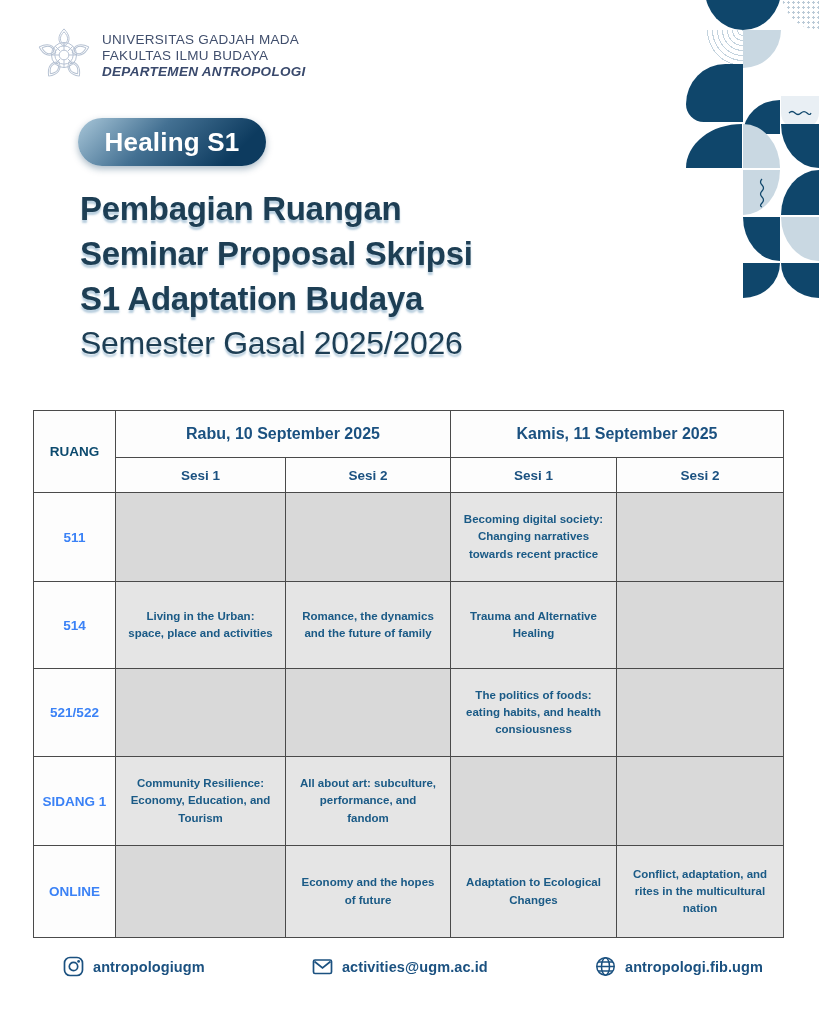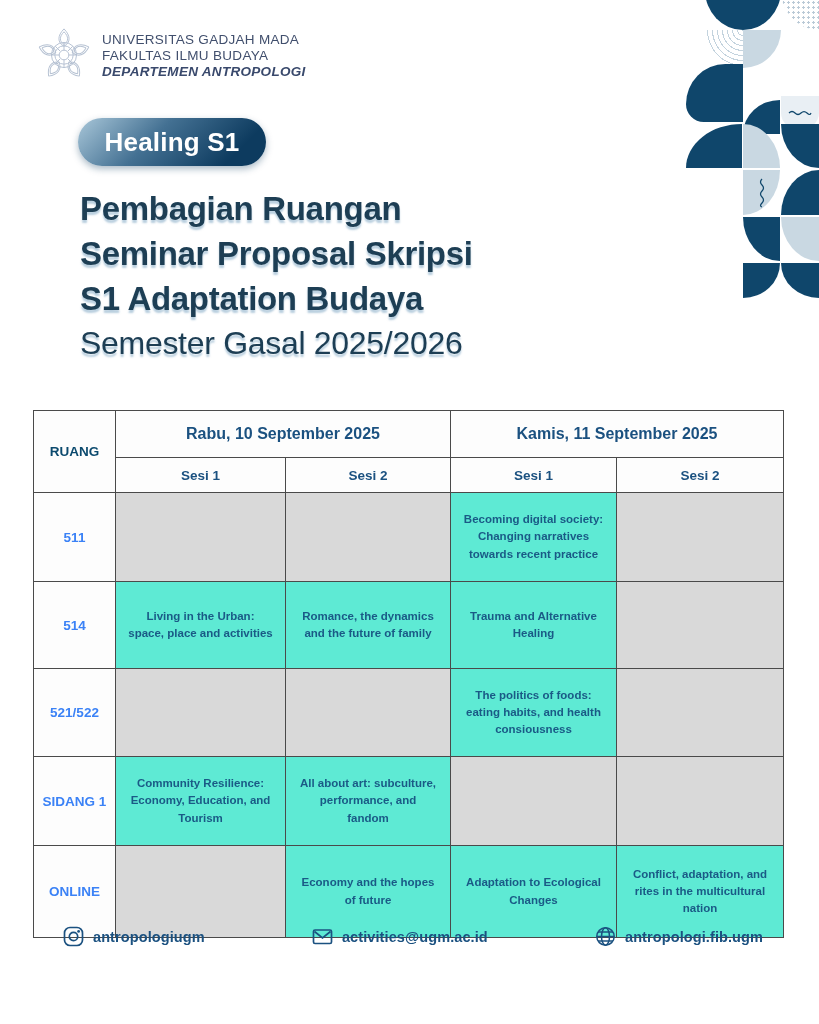--- a/index.html
+++ b/index.html
@@ -45,30 +45,30 @@
 
   
   table.sched { position:absolute; left:33px; top:410px; width:750px; table-layout:fixed;
                 border-collapse:collapse; background:#fdfdfd; }
   .sched th, .sched td { border:1.5px solid #4a4a4a; text-align:center; vertical-align:middle; }
   .sched th.date { height:47px; font-size:16px; color:#1b5180; }
   .sched th.sesi { height:35px; font-size:13.5px; color:#1b5180; }
   .sched th.roomh{ font-size:13.5px; color:#0c4a6e;margin-top:12px; }
   .sched td.room { font-size:13.5px; font-weight:bold; color:#3b82f6; }
   .sched td.topic{ font-size:11.5px; font-weight:bold; color:#1a5a86; line-height:1.5;
-                   padding:4px 12px; background:#5eead4; }
+                   padding:4px 12px; background:#e5e5e5; }
   .sched td.empty{ background:#d9d9d9; }
   .sched tbody tr:nth-child(1){ height:89px; }
   .sched tbody tr:nth-child(2){ height:87px; }
   .sched tbody tr:nth-child(3){ height:88px; }
   .sched tbody tr:nth-child(4){ height:89px; }
   .sched tbody tr:nth-child(5){ height:92px; }
 
   
-  .footer { position:absolute; left:0; top:926px; width:819px; padding:0 56px 0 63px;
+  .footer { position:absolute; left:0; top:956px; width:819px; padding:0 56px 0 63px;
             display:flex; justify-content:space-between; align-items:center; }
   .contact { display:flex; align-items:center; gap:9px; }
   .contact .label { font-size:14.5px; font-weight:bold; color:#1b5180; letter-spacing:.1px; }
   .cicon { width:21px; height:21px; flex:0 0 auto; }
 </style>
 </head>
 <body>
 
 <div class="page">
 

